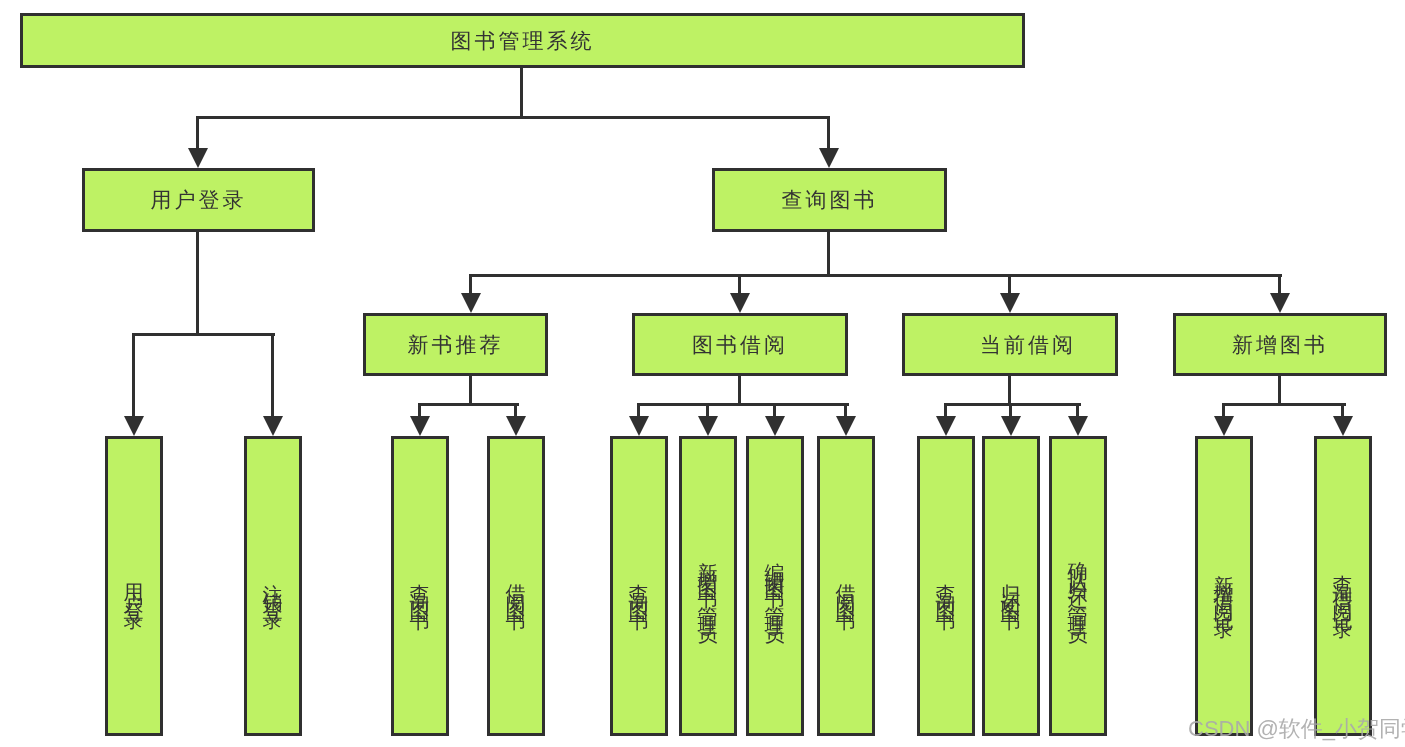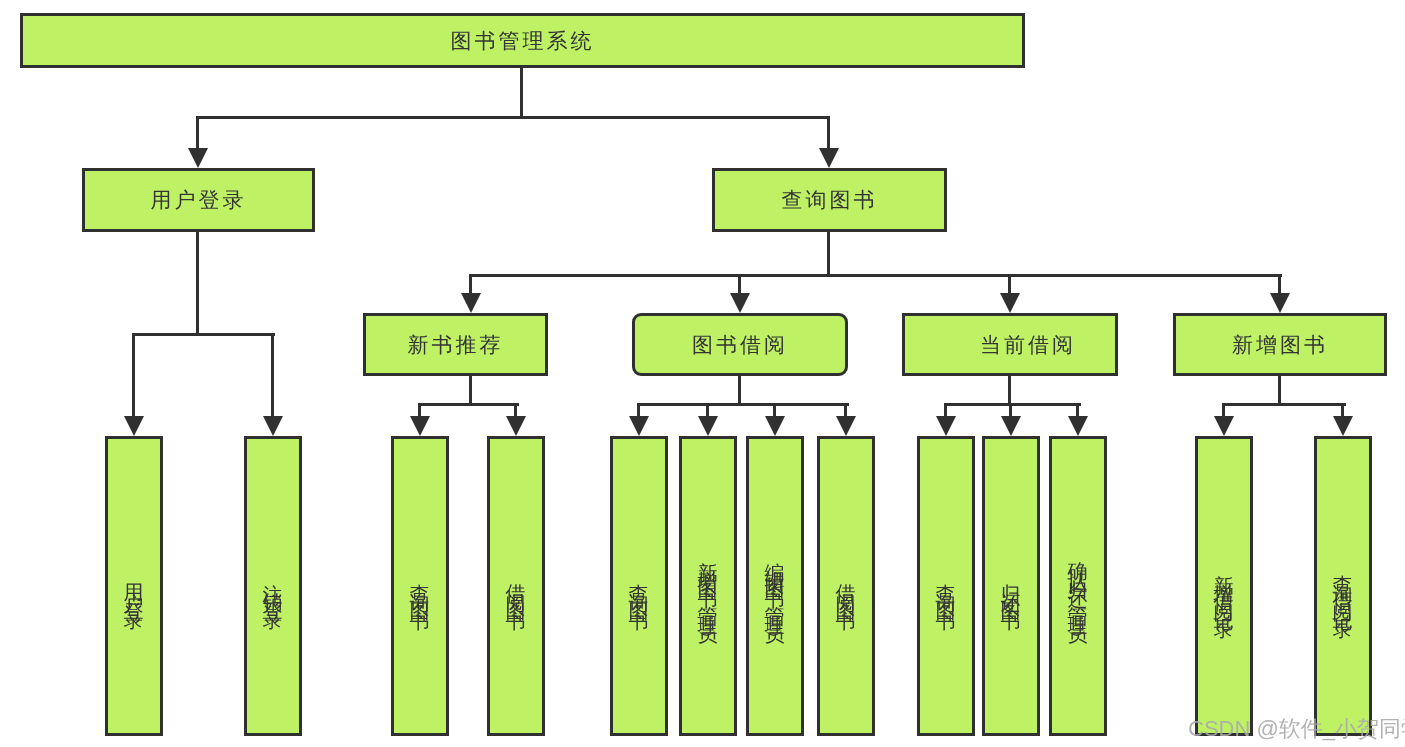--- a/index.html
+++ b/index.html
@@ -89,21 +89,21 @@
   <div class="vline" style="left:738px;top:274px;height:21px;"></div>
   <div class="arrow" style="left:730px;top:293px;"></div>
   <div class="vline" style="left:1008px;top:274px;height:21px;"></div>
   <div class="arrow" style="left:1000px;top:293px;"></div>
   <div class="vline" style="left:1278px;top:274px;height:21px;"></div>
   <div class="arrow" style="left:1270px;top:293px;"></div>
 
   <div class="box h-label" style="left:363px;top:313px;width:185px;height:63px;">
     <span>新书推荐</span>
   </div>
-  <div class="box h-label" style="left:632px;top:313px;width:216px;height:63px;border-radius:9px;">
+  <div class="box h-label" style="left:632px;top:313px;width:216px;height:63px;">
     <span>图书借阅</span>
   </div>
   <div class="box h-label" style="left:902px;top:313px;width:216px;height:63px;padding-left:36px;">
     <span>当前借阅</span>
   </div>
   <div class="box h-label" style="left:1173px;top:313px;width:214px;height:63px;">
     <span>新增图书</span>
   </div>
 
   <div class="vline" style="left:469px;top:376px;height:30px;"></div>

